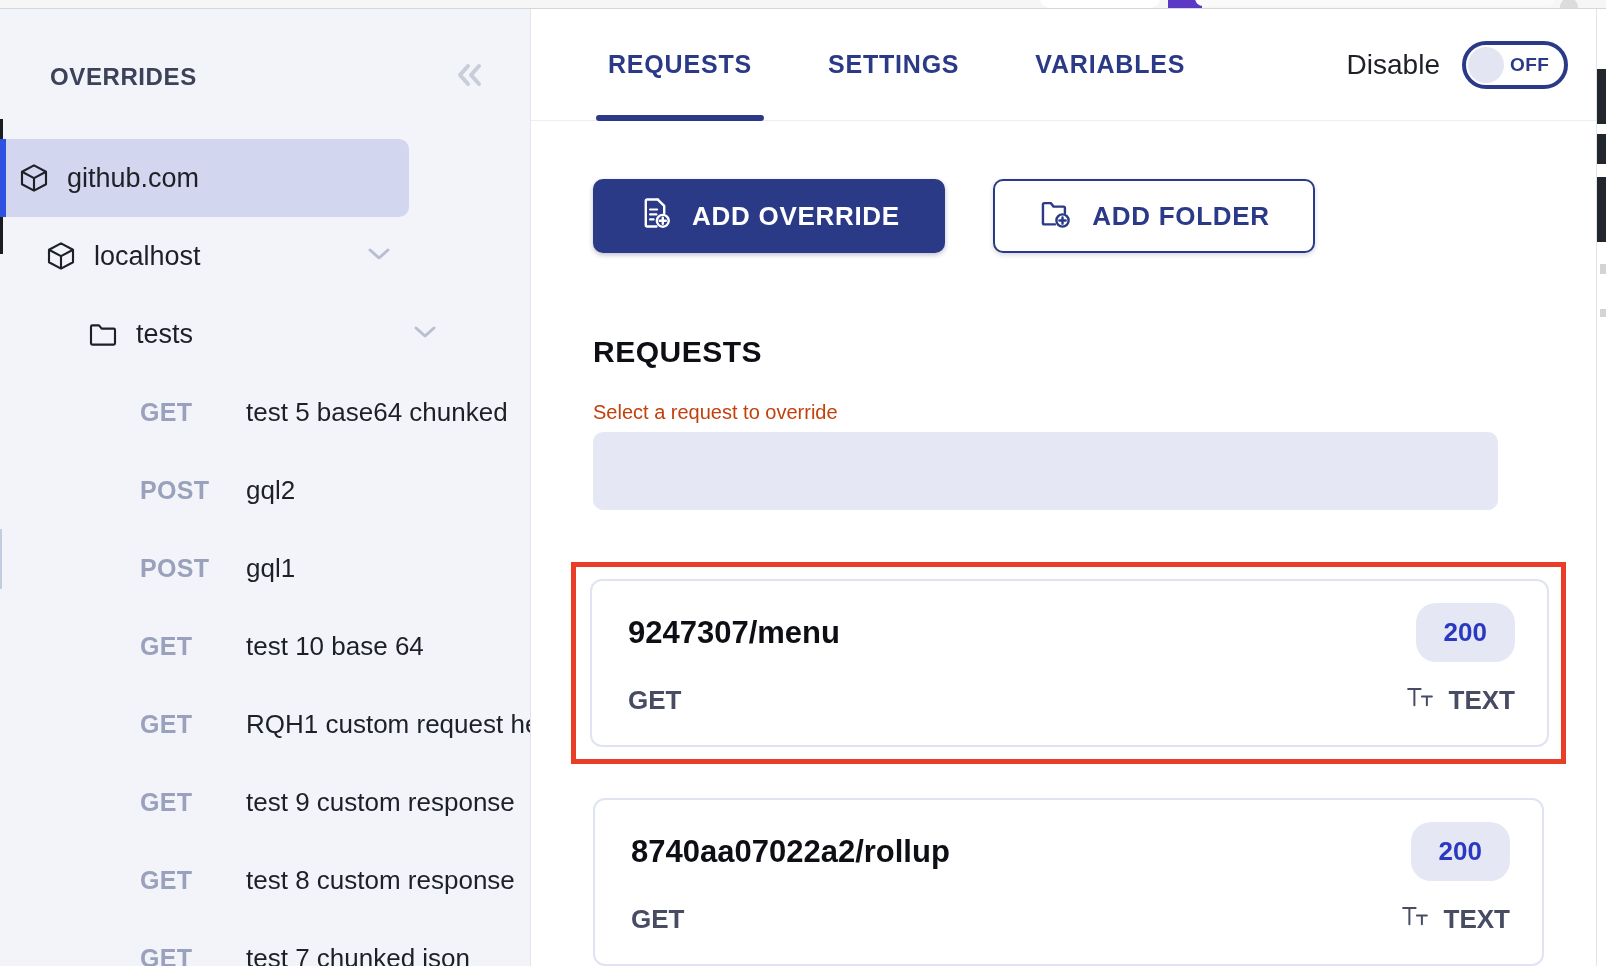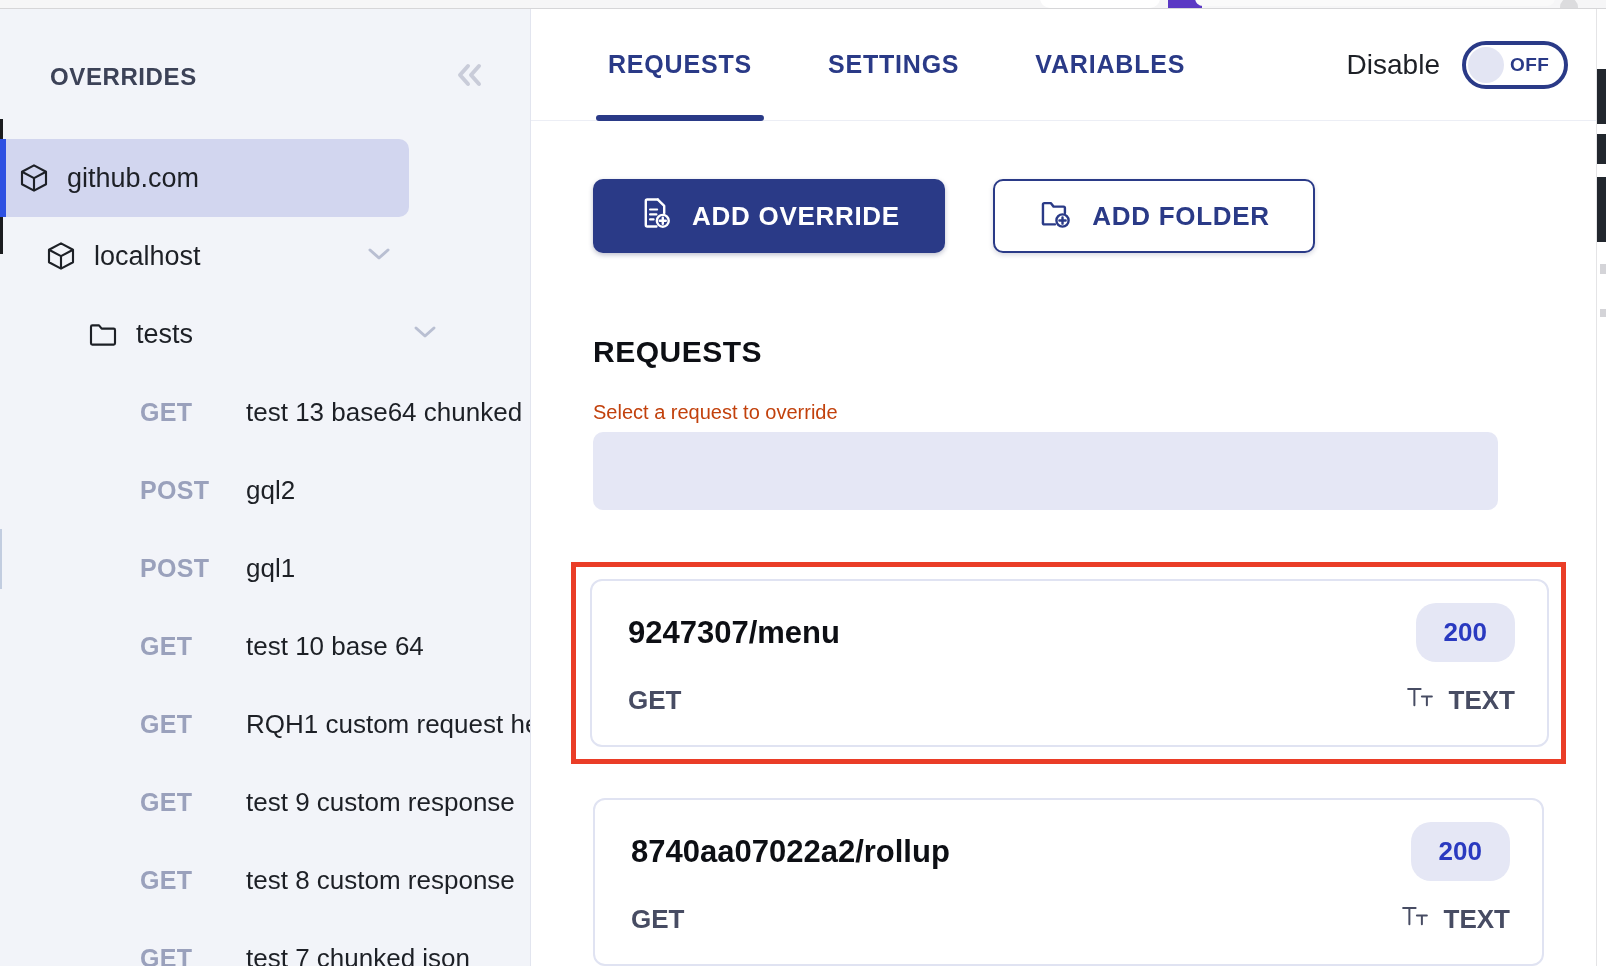--- a/index.html
+++ b/index.html
@@ -299,21 +299,21 @@
           <span>
             <svg width="28" height="20" viewBox="0 0 28 20" fill="none">
               <path d="M5 6 L14 14 L23 6" stroke="#b9bfd2" stroke-width="3" stroke-linecap="round" stroke-linejoin="round"></path>
             </svg>
           </span>
         </span>
       </div>
 
       <div class="tree-row req">
         <span class="verb">GET</span>
-        <span class="req-name">test 13 base64 chunked</span>
+        <span class="req-name">test 5 base64 chunked</span>
       </div>
       <div class="tree-row req">
         <span class="verb">POST</span>
         <span class="req-name">gql2</span>
       </div>
       <div class="tree-row req">
         <span class="verb">POST</span>
         <span class="req-name">gql1</span>
       </div>
       <div class="tree-row req">

